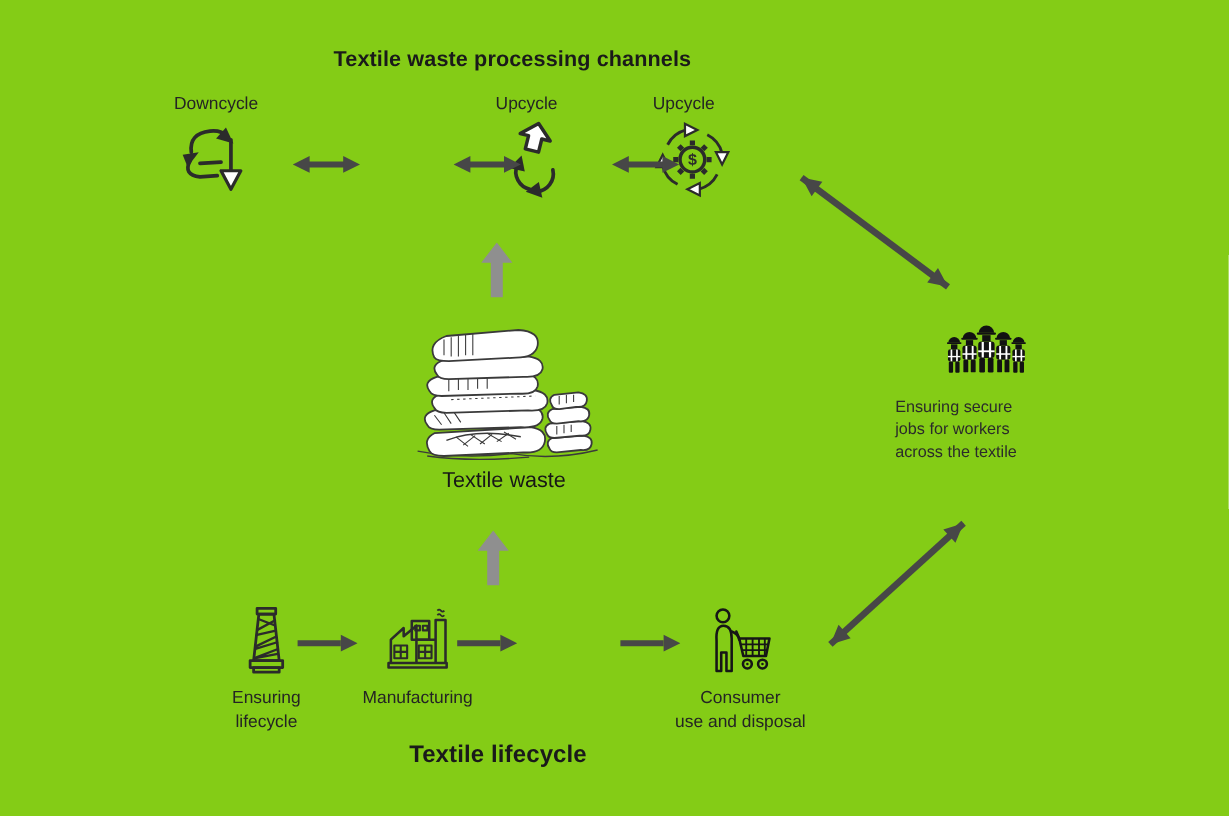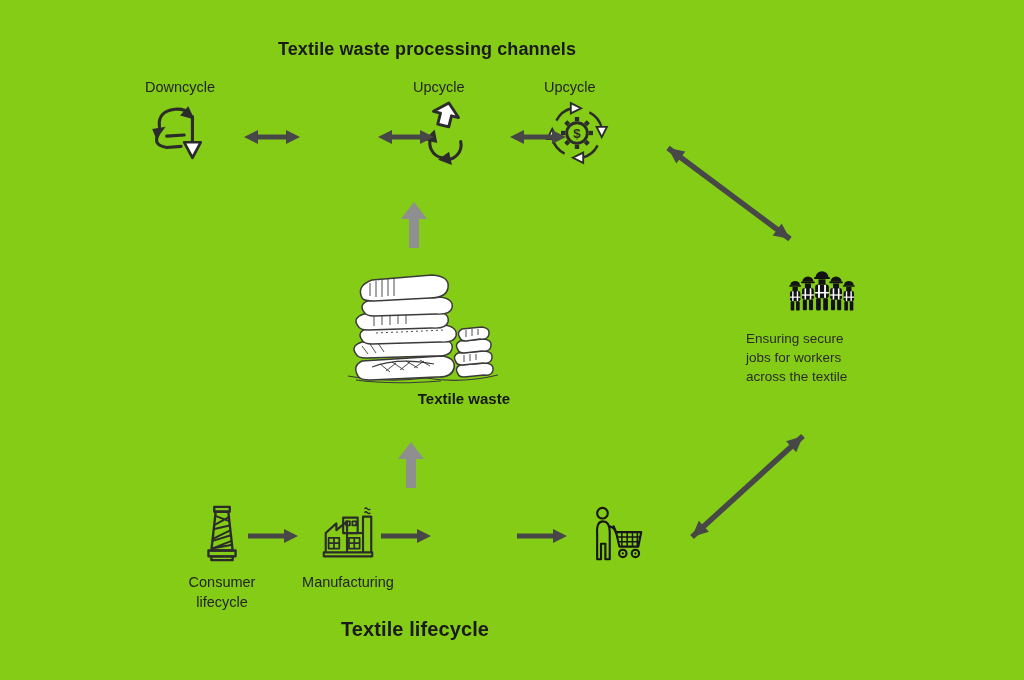--- a/index.html
+++ b/index.html
@@ -6,21 +6,21 @@
   .canvas{position:relative;width:1024px;height:680px;background:#84cc16;overflow:hidden;
           font-family:"Liberation Sans","DejaVu Sans",sans-serif;color:#222;}
   .abs{position:absolute;}
   .section-title{font-weight:bold;font-size:18px;color:#1a1a1a;text-align:center;letter-spacing:.1px;}
   .channel{width:120px;text-align:left;}
   .channel .lbl{font-size:14.5px;color:#242424;}
   .channel .ic{margin-top:5px;display:inline-block;}
   .stage{width:130px;text-align:center;}
   .stage .ic{height:66px;display:flex;align-items:flex-end;justify-content:center;}
   .stage .lbl{margin-top:6px;font-size:14.5px;line-height:20px;color:#242424;}
-  .waste-label{font-weight:bold;font-size:15px;color:#171717;text-align:right;}
+  .waste-label{font-weight:normal;font-size:18px;color:#171717;text-align:center;}
   .caption{font-size:13.5px;line-height:19px;text-align:left;color:#2b2b2b;}
   svg{display:block;}
 </style>
 </head>
 <body>
 
 <div class="canvas">
 
   <div class="abs section-title" style="left:227px;top:39px;width:400px;">Textile waste processing channels</div>
 
@@ -193,21 +193,21 @@
           <path d="M25.5 8 L21 48 H43 L38.5 8 Z"></path>
           <rect x="18" y="48" width="28" height="6"></rect>
           <rect x="21" y="54" width="22" height="4"></rect>
           <g stroke-width="2">
             <path d="M24.5 12 L40 18 M40 13 L23.5 22 M23 26 L41 22 M41 27 L22.5 36 M22.5 38 L42 32 M42 38 L21.5 46 M21.5 46 L42.8 42"></path>
           </g>
         </g>
       </svg>
     </div>
     <div class="lbl">
-      <div>Consumer</div>
+      <div>Ensuring</div>
       <div>lifecycle</div>
     </div>
   </div>
 
   <div class="abs stage" style="left:283px;top:500px;">
     <div class="ic">
       <svg width="62" height="62" viewBox="0 0 64 64">
         <g fill="none" stroke="#2b2b2b" stroke-width="2.2" stroke-linejoin="round">
           <path d="M49 5 q1.5 -1.8 3 0 t3 0" stroke-width="1.5"></path>
           <path d="M49 9 q1.5 -1.8 3 0 t3 0" stroke-width="1.5"></path>
@@ -246,20 +246,24 @@
             <path d="M37 29.5 V43.5 M42.5 29.5 V43.5 M48 29.5 V43.5 M53 29.5 V43.2"></path>
             <path d="M32.5 34 H55.8 M33.5 39 H54.8"></path>
           </g>
           <circle cx="38" cy="51" r="3.8"></circle>
           <circle cx="51" cy="51" r="3.8"></circle>
           <circle cx="38" cy="51" r="1.1" fill="#161616" stroke="none"></circle>
           <circle cx="51" cy="51" r="1.1" fill="#161616" stroke="none"></circle>
         </g>
       </svg>
     </div>
+    <div class="lbl">
+      <div>Consumer</div>
+      <div>use and disposal</div>
+    </div>
   </div>
 
   <div class="abs" style="left:246px;top:527px;">
     <svg width="52" height="18" viewBox="0 0 52 18">
         <line x1="2" y1="9" x2="38" y2="9" stroke="#474747" stroke-width="5"></line>
         <polygon points="52,9 38,2 38,16" fill="#474747"></polygon>
       </svg>
   </div>
   <div class="abs" style="left:379px;top:527px;">
     <svg width="52" height="18" viewBox="0 0 52 18">

